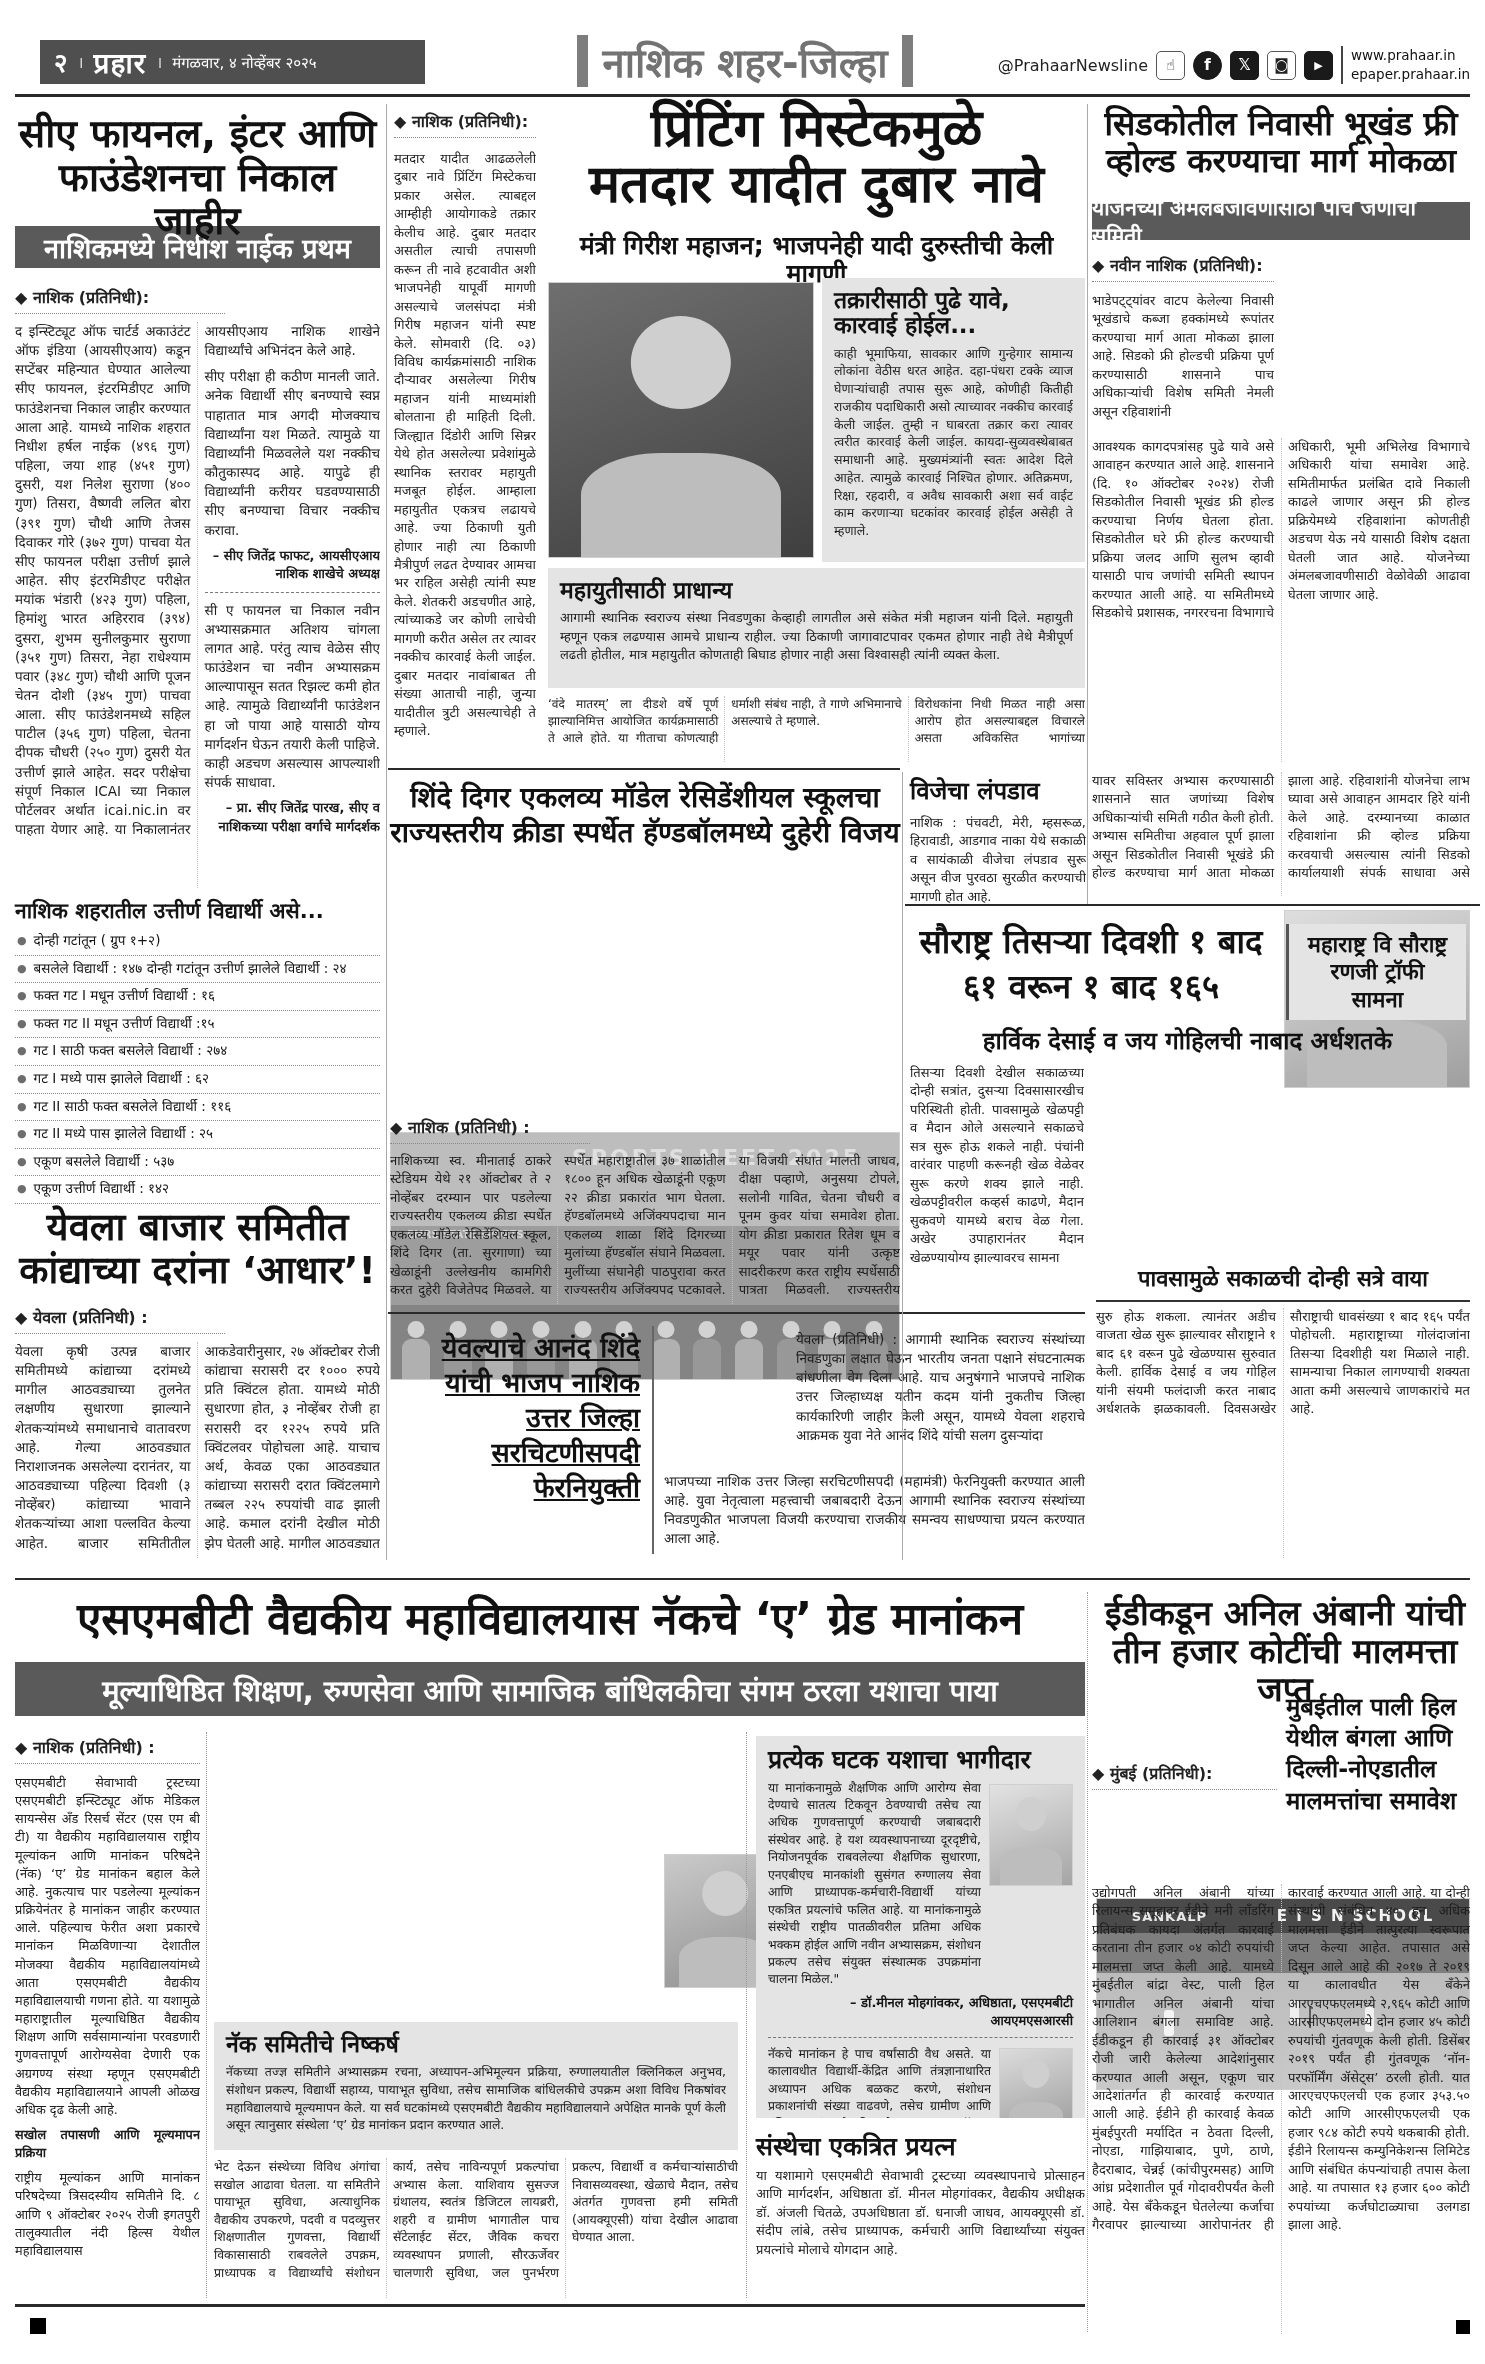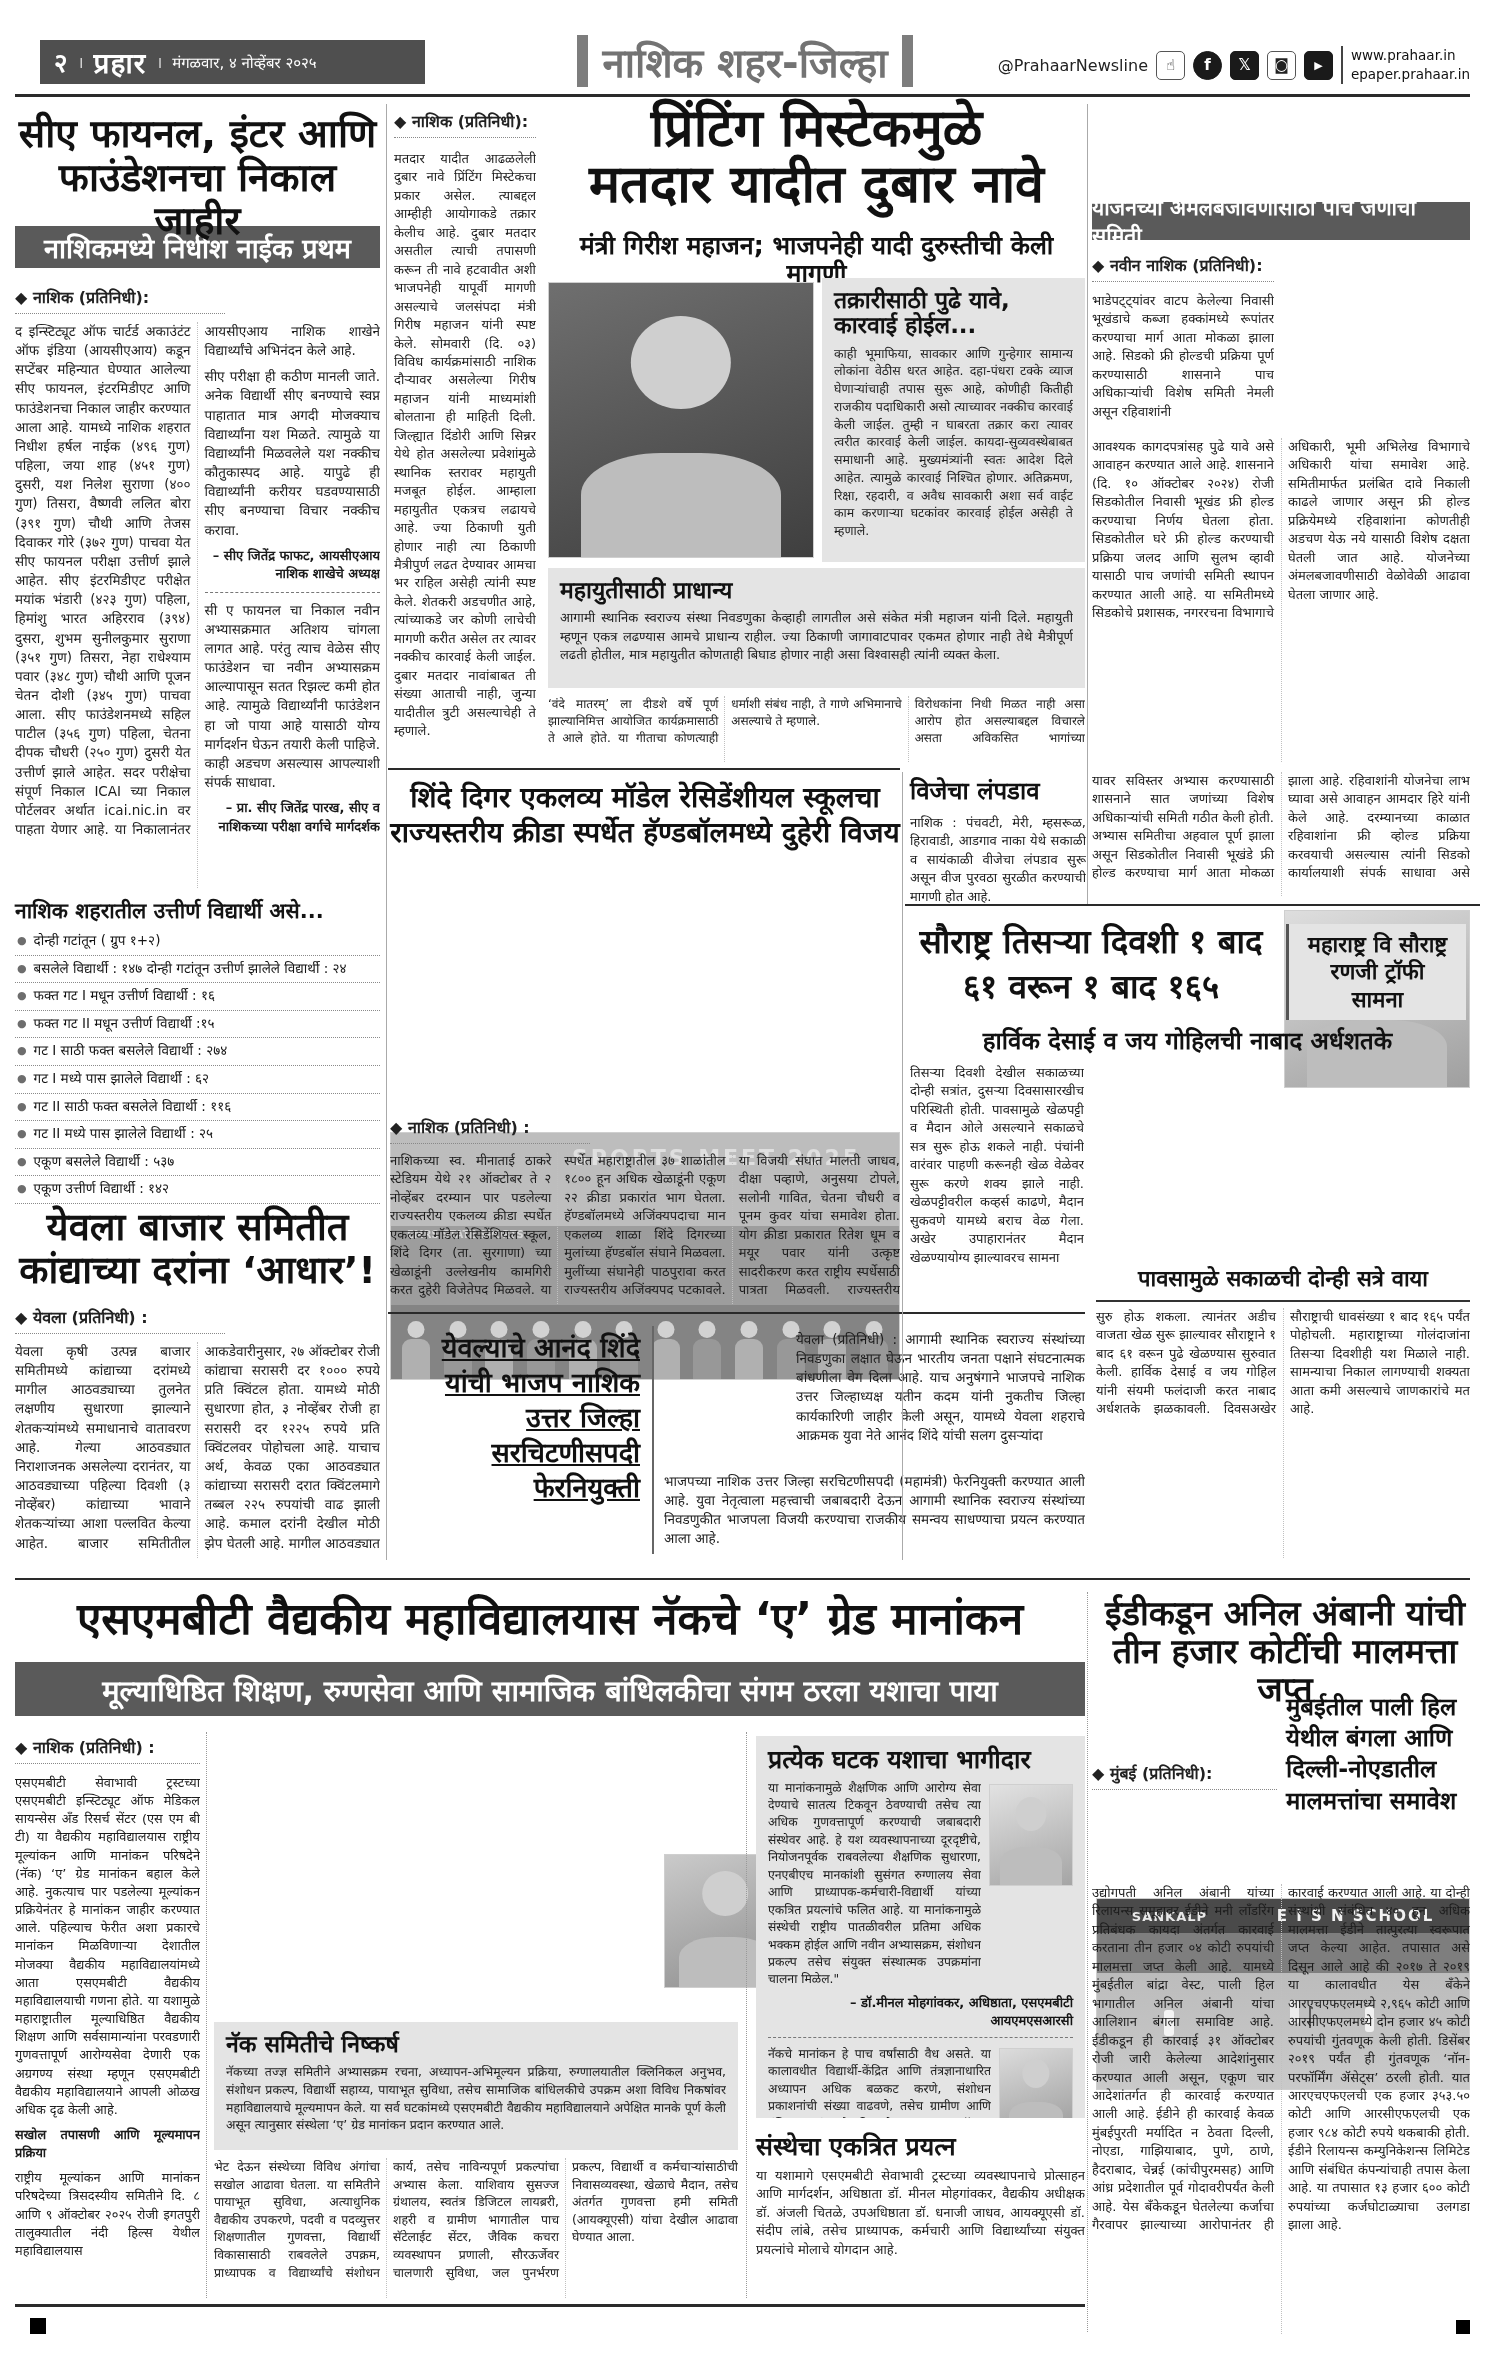--- a/index.html
+++ b/index.html
@@ -197,20 +197,24 @@
   <div class="abs vrule" style="left:652px;top:1326px;height:228px;background:#666;width:2px;"></div>
   <div class="abs photo face" style="left:664px;top:1330px;width:122px;height:134px;background:linear-gradient(160deg,#cacaca,#8e8e8e);"></div>
   <div class="abs bt" style="left:796px;top:1330px;width:289px;height:136px;font-size:13.5px;">येवला (प्रतिनिधी) : आगामी स्थानिक स्वराज्य संस्थांच्या निवडणुका लक्षात घेऊन भारतीय जनता पक्षाने संघटनात्मक बांधणीला वेग दिला आहे. याच अनुषंगाने भाजपचे नाशिक उत्तर जिल्हाध्यक्ष यतीन कदम यांनी नुकतीच जिल्हा कार्यकारिणी जाहीर केली असून, यामध्ये येवला शहराचे आक्रमक युवा नेते आनंद शिंदे यांची सलग दुसऱ्यांदा</div>
   <div class="abs bt" style="left:664px;top:1472px;width:421px;height:84px;font-size:13.5px;">भाजपच्या नाशिक उत्तर जिल्हा सरचिटणीसपदी (महामंत्री) फेरनियुक्ती करण्यात आली आहे. युवा नेतृत्वाला महत्त्वाची जबाबदारी देऊन आगामी स्थानिक स्वराज्य संस्थांच्या निवडणुकीत भाजपला विजयी करण्याचा राजकीय समन्वय साधण्याचा प्रयत्न करण्यात आला आहे.</div>
 
   <div class="abs vrule" style="left:902px;top:772px;height:788px;"></div>
   <div class="abs hl" style="left:910px;top:778px;width:178px;font-size:24px;">विजेचा लंपडाव</div>
   <div class="abs bt" style="left:910px;top:814px;width:176px;height:118px;font-size:13px;">नाशिक : पंचवटी, मेरी, म्हसरूळ, हिरावाडी, आडगाव नाका येथे सकाळी व सायंकाळी वीजेचा लंपडाव सुरू असून वीज पुरवठा सुरळीत करण्याची मागणी होत आहे.</div>
 
   <div class="abs vrule" style="left:1087px;top:104px;height:800px;"></div>
+  <div class="abs hl center" style="left:1092px;top:106px;width:378px;font-size:33px;">
+    <div>सिडकोतील निवासी भूखंड फ्री</div>
+    <div>व्होल्ड करण्याचा मार्ग मोकळा</div>
+  </div>
   <div class="abs kbar" style="left:1092px;top:202px;width:378px;height:38px;font-size:21px;">योजनेच्या अंमलबजावणीसाठी पाच जणांची समिती</div>
   <div class="abs byline" style="left:1092px;top:254px;width:182px;">◆ नवीन नाशिक (प्रतिनिधी):</div>
   <div class="abs photo face" style="left:1284px;top:252px;width:186px;height:178px;background:linear-gradient(160deg,#dedede,#9f9f9f);"></div>
   <div class="abs bt" style="left:1092px;top:292px;width:182px;height:138px;font-size:13px;">भाडेपट्ट्यांवर वाटप केलेल्या निवासी भूखंडाचे कब्जा हक्कांमध्ये रूपांतर करण्याचा मार्ग आता मोकळा झाला आहे. सिडको फ्री होल्डची प्रक्रिया पूर्ण करण्यासाठी शासनाने पाच अधिकाऱ्यांची विशेष समिती नेमली असून रहिवाशांनी</div>
   <div class="abs bt cols2" style="left:1092px;top:438px;width:378px;height:324px;font-size:13px;">आवश्यक कागदपत्रांसह पुढे यावे असे आवाहन करण्यात आले आहे. शासनाने (दि. १० ऑक्टोबर २०२४) रोजी सिडकोतील निवासी भूखंड फ्री होल्ड करण्याचा निर्णय घेतला होता. सिडकोतील घरे फ्री होल्ड करण्याची प्रक्रिया जलद आणि सुलभ व्हावी यासाठी पाच जणांची समिती स्थापन करण्यात आली आहे. या समितीमध्ये सिडकोचे प्रशासक, नगररचना विभागाचे अधिकारी, भूमी अभिलेख विभागाचे अधिकारी यांचा समावेश आहे. समितीमार्फत प्रलंबित दावे निकाली काढले जाणार असून फ्री होल्ड प्रक्रियेमध्ये रहिवाशांना कोणतीही अडचण येऊ नये यासाठी विशेष दक्षता घेतली जात आहे. योजनेच्या अंमलबजावणीसाठी वेळोवेळी आढावा घेतला जाणार आहे.</div>
   <div class="abs bt cols2" style="left:1092px;top:772px;width:378px;height:124px;font-size:13px;">यावर सविस्तर अभ्यास करण्यासाठी शासनाने सात जणांच्या विशेष अधिकाऱ्यांची समिती गठीत केली होती. अभ्यास समितीचा अहवाल पूर्ण झाला असून सिडकोतील निवासी भूखंडे फ्री होल्ड करण्याचा मार्ग आता मोकळा झाला आहे. रहिवाशांनी योजनेचा लाभ घ्यावा असे आवाहन आमदार हिरे यांनी केले आहे. दरम्यानच्या काळात रहिवाशांना फ्री व्होल्ड प्रक्रिया करवयाची असल्यास त्यांनी सिडको कार्यालयाशी संपर्क साधावा असे आवाहन प्रशासक गजानन साटोटे यांनी केले आहे.</div>
 
   <div class="abs hrule" style="left:905px;top:904px;width:575px;height:2px;"></div>
 
   <div class="abs hl" style="left:910px;top:920px;width:362px;font-size:33px;line-height:1.35;text-align:center;">

